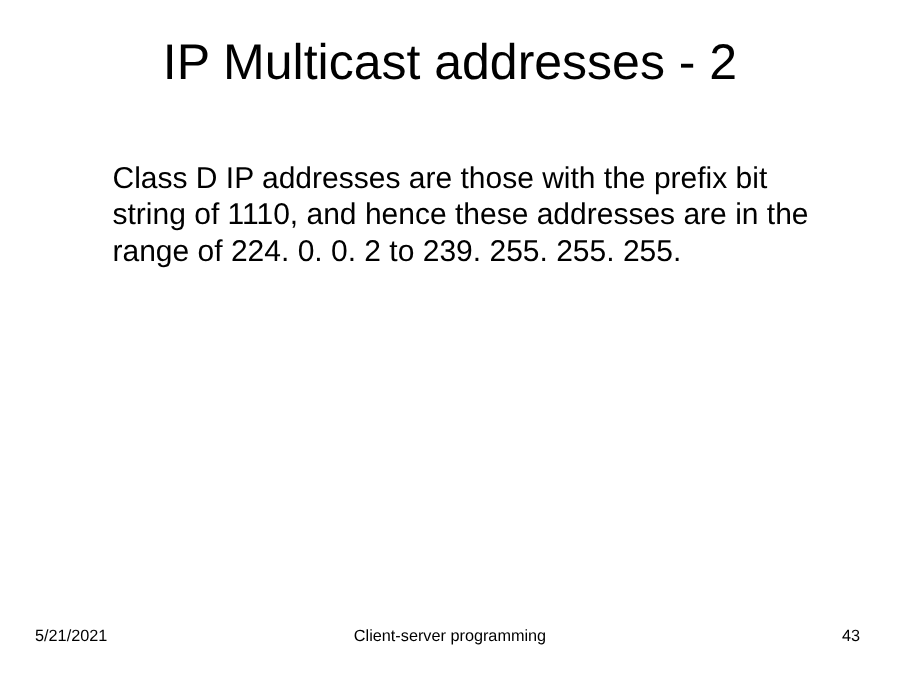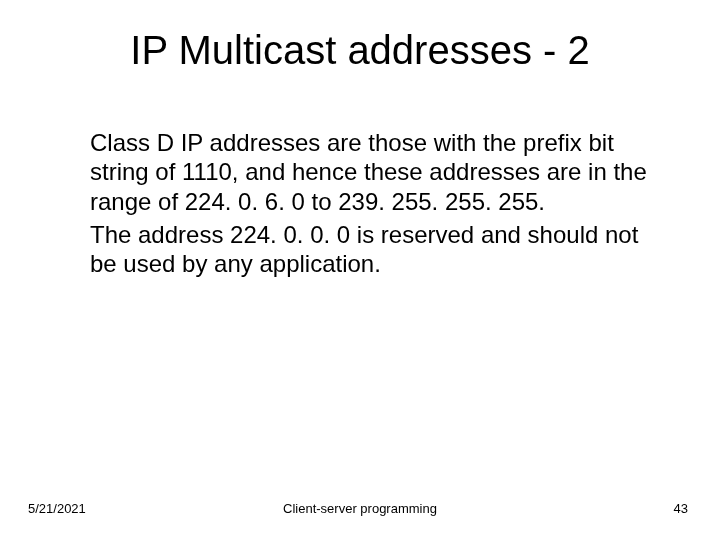--- a/index.html
+++ b/index.html
@@ -66,22 +66,21 @@
   }
 </style>
 </head>
 <body>
 
 <div class="slide">
 
   <div class="title">IP Multicast addresses - 2</div>
 
   <div class="body">
-    <p>Class D IP addresses are those with the prefix bit string of 1110, and hence these addresses are in the range of 224. 0. 6. 0  to 239. 255. 255. 255.</p>
-    <p>The address 224. 0. 0. 0 is reserved and should not be used by any application.</p>
+    <p>Class D IP addresses are those with the prefix bit string of 1110, and hence these addresses are in the range of 224. 0. 0. 2  to 239. 255. 255. 255.</p>
   </div>
 
   <div class="footer">
     <span class="footer-date">5/21/2021</span>
     <span class="footer-center">Client-server programming</span>
     <span class="footer-page">43</span>
   </div>
 
 </div>
 

